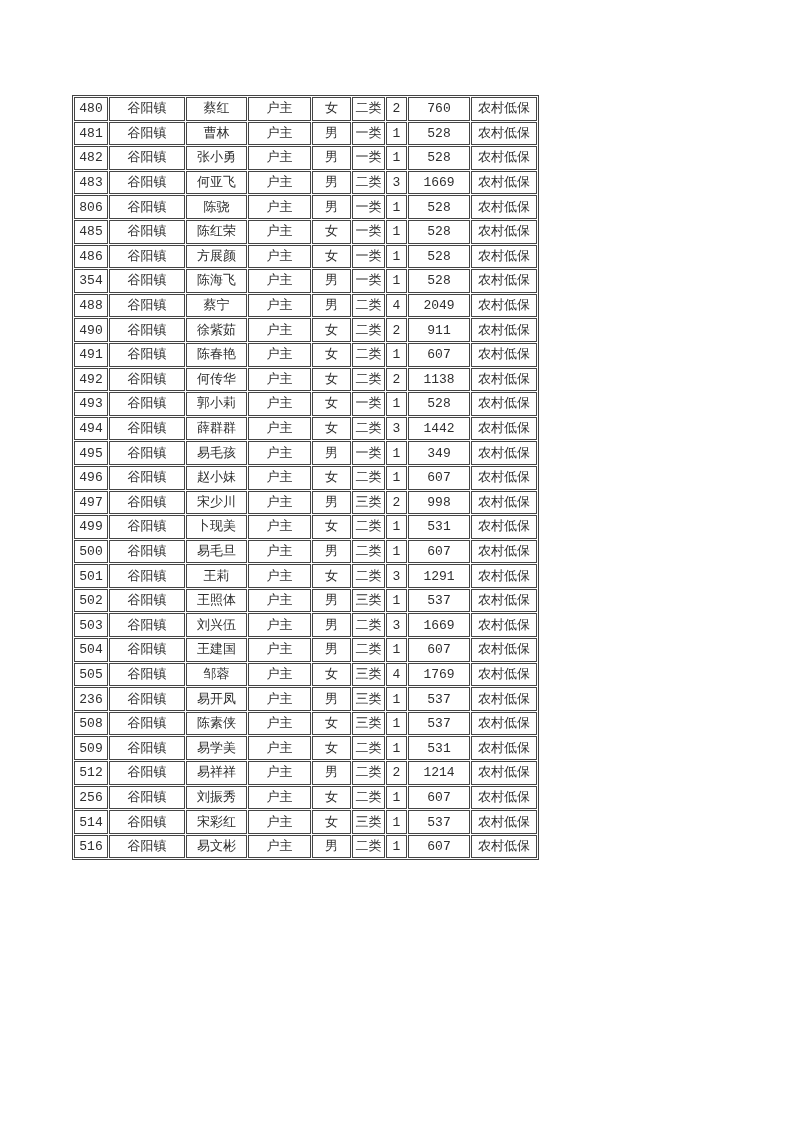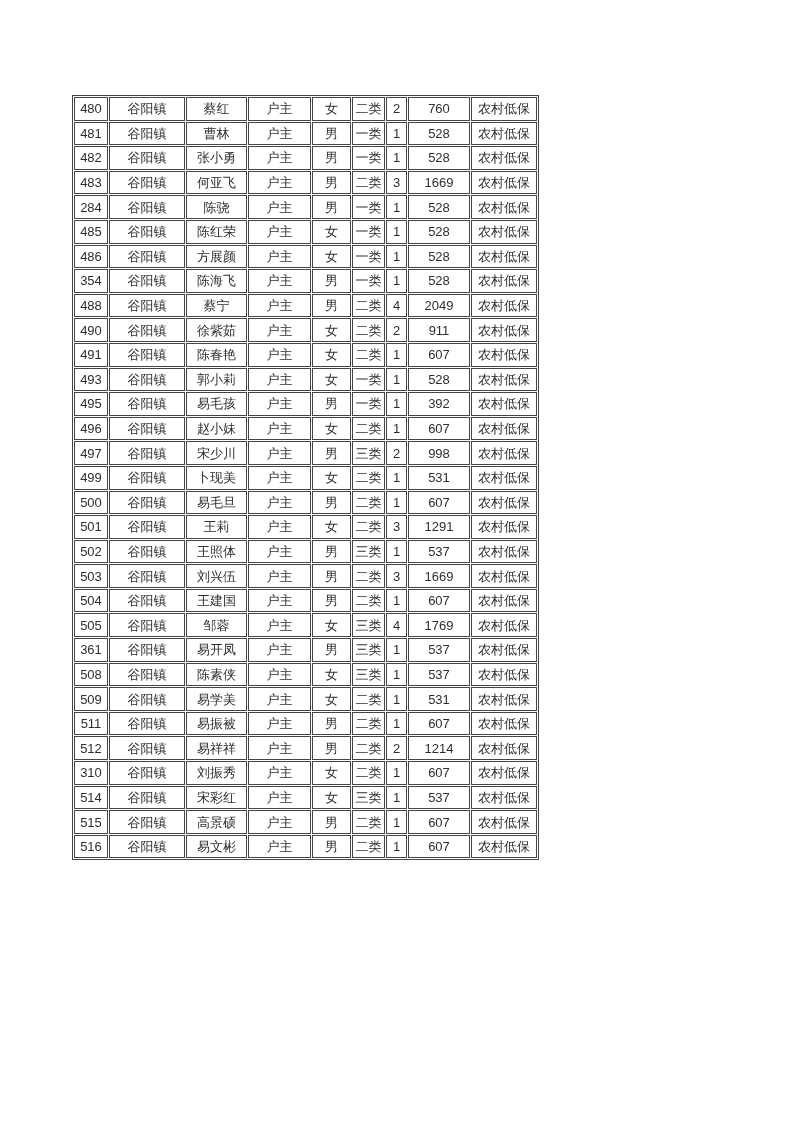--- a/index.html
+++ b/index.html
@@ -2,21 +2,21 @@
 <html><head>
 <meta charset="utf-8">
 <style>
   html, body { margin: 0; padding: 0; }
   .page {
     position: relative;
     width: 793px;
     height: 984px;
     background: #ffffff;
     overflow: hidden;
-    font-family: Liberation Sans, sans-serif;
+    font-family: Liberation Mono, monospace;
   }
   table.grid {
     position: absolute;
     left: 72px;
     top: 95px;
     border-collapse: separate;
     border-spacing: 1px;
     border: 1px solid #454545;
     table-layout: fixed;
     width: 465px;
@@ -99,21 +99,21 @@
           <td>谷阳镇</td>
           <td>何亚飞</td>
           <td>户主</td>
           <td>男</td>
           <td>二类</td>
           <td>3</td>
           <td>1669</td>
           <td>农村低保</td>
         </tr>
         <tr>
-          <td>284</td>
+          <td>806</td>
           <td>谷阳镇</td>
           <td>陈骁</td>
           <td>户主</td>
           <td>男</td>
           <td>一类</td>
           <td>1</td>
           <td>528</td>
           <td>农村低保</td>
         </tr>
         <tr>
@@ -176,39 +176,61 @@
           <td>谷阳镇</td>
           <td>陈春艳</td>
           <td>户主</td>
           <td>女</td>
           <td>二类</td>
           <td>1</td>
           <td>607</td>
           <td>农村低保</td>
         </tr>
         <tr>
+          <td>492</td>
+          <td>谷阳镇</td>
+          <td>何传华</td>
+          <td>户主</td>
+          <td>女</td>
+          <td>二类</td>
+          <td>2</td>
+          <td>1138</td>
+          <td>农村低保</td>
+        </tr>
+        <tr>
           <td>493</td>
           <td>谷阳镇</td>
           <td>郭小莉</td>
           <td>户主</td>
           <td>女</td>
           <td>一类</td>
           <td>1</td>
           <td>528</td>
           <td>农村低保</td>
         </tr>
         <tr>
+          <td>494</td>
+          <td>谷阳镇</td>
+          <td>薛群群</td>
+          <td>户主</td>
+          <td>女</td>
+          <td>二类</td>
+          <td>3</td>
+          <td>1442</td>
+          <td>农村低保</td>
+        </tr>
+        <tr>
           <td>495</td>
           <td>谷阳镇</td>
           <td>易毛孩</td>
           <td>户主</td>
           <td>男</td>
           <td>一类</td>
           <td>1</td>
-          <td>392</td>
+          <td>349</td>
           <td>农村低保</td>
         </tr>
         <tr>
           <td>496</td>
           <td>谷阳镇</td>
           <td>赵小妹</td>
           <td>户主</td>
           <td>女</td>
           <td>二类</td>
           <td>1</td>
@@ -297,21 +319,21 @@
           <td>谷阳镇</td>
           <td>邹蓉</td>
           <td>户主</td>
           <td>女</td>
           <td>三类</td>
           <td>4</td>
           <td>1769</td>
           <td>农村低保</td>
         </tr>
         <tr>
-          <td>361</td>
+          <td>236</td>
           <td>谷阳镇</td>
           <td>易开凤</td>
           <td>户主</td>
           <td>男</td>
           <td>三类</td>
           <td>1</td>
           <td>537</td>
           <td>农村低保</td>
         </tr>
         <tr>
@@ -327,75 +349,53 @@
         </tr>
         <tr>
           <td>509</td>
           <td>谷阳镇</td>
           <td>易学美</td>
           <td>户主</td>
           <td>女</td>
           <td>二类</td>
           <td>1</td>
           <td>531</td>
-          <td>农村低保</td>
-        </tr>
-        <tr>
-          <td>511</td>
-          <td>谷阳镇</td>
-          <td>易振被</td>
-          <td>户主</td>
-          <td>男</td>
-          <td>二类</td>
-          <td>1</td>
-          <td>607</td>
           <td>农村低保</td>
         </tr>
         <tr>
           <td>512</td>
           <td>谷阳镇</td>
           <td>易祥祥</td>
           <td>户主</td>
           <td>男</td>
           <td>二类</td>
           <td>2</td>
           <td>1214</td>
           <td>农村低保</td>
         </tr>
         <tr>
-          <td>310</td>
+          <td>256</td>
           <td>谷阳镇</td>
           <td>刘振秀</td>
           <td>户主</td>
           <td>女</td>
           <td>二类</td>
           <td>1</td>
           <td>607</td>
           <td>农村低保</td>
         </tr>
         <tr>
           <td>514</td>
           <td>谷阳镇</td>
           <td>宋彩红</td>
           <td>户主</td>
           <td>女</td>
           <td>三类</td>
           <td>1</td>
           <td>537</td>
-          <td>农村低保</td>
-        </tr>
-        <tr>
-          <td>515</td>
-          <td>谷阳镇</td>
-          <td>高景硕</td>
-          <td>户主</td>
-          <td>男</td>
-          <td>二类</td>
-          <td>1</td>
-          <td>607</td>
           <td>农村低保</td>
         </tr>
         <tr>
           <td>516</td>
           <td>谷阳镇</td>
           <td>易文彬</td>
           <td>户主</td>
           <td>男</td>
           <td>二类</td>
           <td>1</td>

